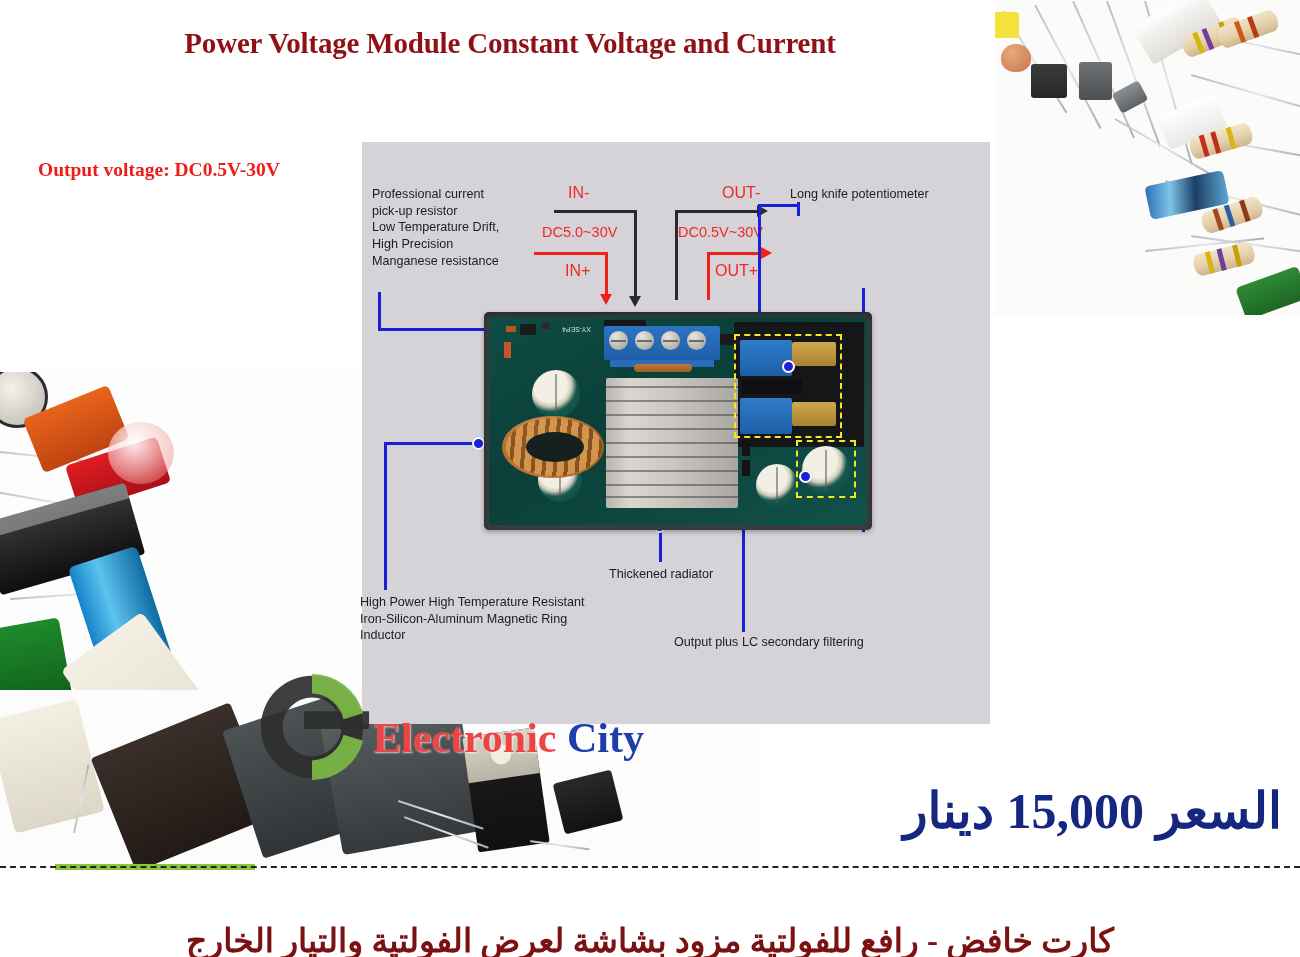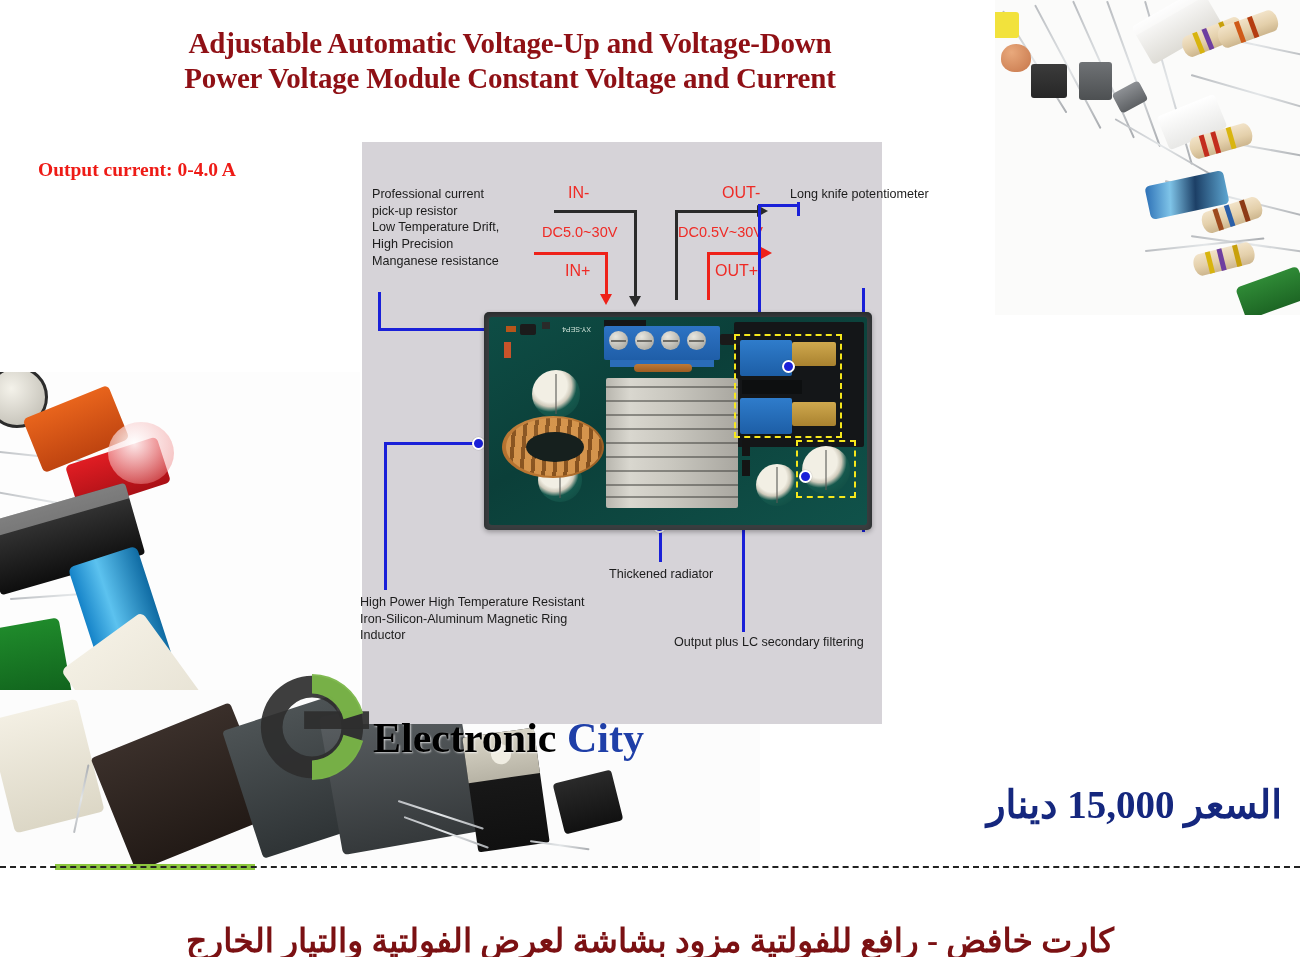--- a/index.html
+++ b/index.html
@@ -45,21 +45,21 @@
   }
 
   #specs { position:absolute; left:38px; top:155px; z-index:20; }
   .spec-line {
     font-family:"Liberation Serif", serif;
     font-weight:bold; color:#ee1b16; font-size:19.5px; line-height:1.54; white-space:nowrap;
   }
 
   
   #diagram {
-    position:absolute; left:362px; top:142px; width:520px; height:582px;
+    position:absolute; left:362px; top:142px; width:628px; height:582px;
     background:#d6d3d8; z-index:10;padding-left:23px;
   }
   .dg-txt {
     position:absolute; font-family:"Liberation Sans", sans-serif;
     font-size:12.6px; color:#1c1c1c; line-height:1.33; white-space:pre-line;
   }
   .dg-red {
     position:absolute; font-family:"Liberation Sans", sans-serif;
     color:#ef2a25; font-size:16px; white-space:nowrap;
   }
@@ -103,28 +103,28 @@
   .pot { position:absolute; background:linear-gradient(180deg,#2f7ccb,#1d5ea6); border-radius:2px; }
   .pot-knob { position:absolute; background:linear-gradient(180deg,#cfa84e,#a9822f); border-radius:2px; }
   .yellowbox { position:absolute; border:2.5px dashed #f5e71c; }
 
   
   #logo { position:absolute; left:253px; top:666px; width:470px; height:120px; z-index:30; }
   #logo .mark { position:absolute; left:0; top:2px; width:118px; height:118px; }
   .logo-text { position:absolute; left:120px; top:48px; white-space:nowrap;
      font-family:"Liberation Serif", serif; font-weight:bold; font-size:42px;
      text-shadow:1px 1px 2px rgba(255,255,255,.75); }
-  .logo-e { color:#000000; }
+  .logo-e { color:#ef4444; }
   .logo-c { color:#1f3fa8; }
 
   
   #price {
     position:absolute; right:18px; top:782px; z-index:30;
     font-family:"Liberation Serif", serif; font-weight:bold;
-    font-size:39px; color:#15277e; direction:rtl; white-space:nowrap;
+    font-size:50px; color:#15277e; direction:rtl; white-space:nowrap;
     text-shadow:0 1px 2px rgba(255,255,255,.8);
   }
   #divider { position:absolute; left:0; top:866px; width:1300px; height:3px; z-index:25;
     border-top:2px dashed #222; }
   #divider-green { position:absolute; left:55px; top:864px; width:200px; height:6px;
     background:#8cc63e; z-index:24; }
   #desc {
     position:absolute; left:0; right:0; top:890px; text-align:center; z-index:30;
     font-family:"Liberation Serif", serif; font-weight:bold; font-size:33px;
     color:#7b1113; direction:rtl;margin-top:31px;
@@ -241,26 +241,25 @@
     </div>
     <div class="comp" style="left:558px;top:86px; width:60px;height:52px;
          background:linear-gradient(180deg,#2a2a2a,#111);transform:rotate(-14deg);border-radius:4px;"></div>
     <div class="lead" style="left:74px; top:142px;width:70px; transform:rotate(-78deg);"></div>
     <div class="lead" style="left:398px;top:110px;width:90px; transform:rotate(18deg);"></div>
     <div class="lead" style="left:404px;top:126px;width:90px; transform:rotate(20deg);"></div>
     <div class="lead" style="left:530px;top:150px;width:60px; transform:rotate(8deg);"></div>
   </div>
 
   <div id="title-block">
-    <div class="title-line">Adjustable Automatic Voltage-Up and Voltage-Down</div>
     <div class="title-line">Power Voltage Module Constant Voltage and Current</div>
   </div>
 
   <div id="specs">
-    <div class="spec-line">Output current: 0-4.0 A</div>
+    <div class="spec-line">Output voltage: DC0.5V-30V</div>
   </div>
 
   <div id="diagram">
 
     <div class="dg-txt" style="left:10px; top:44px; width:180px;">Professional current
 pick-up resistor
 Low Temperature Drift,
 High Precision
 Manganese resistance</div>
 

